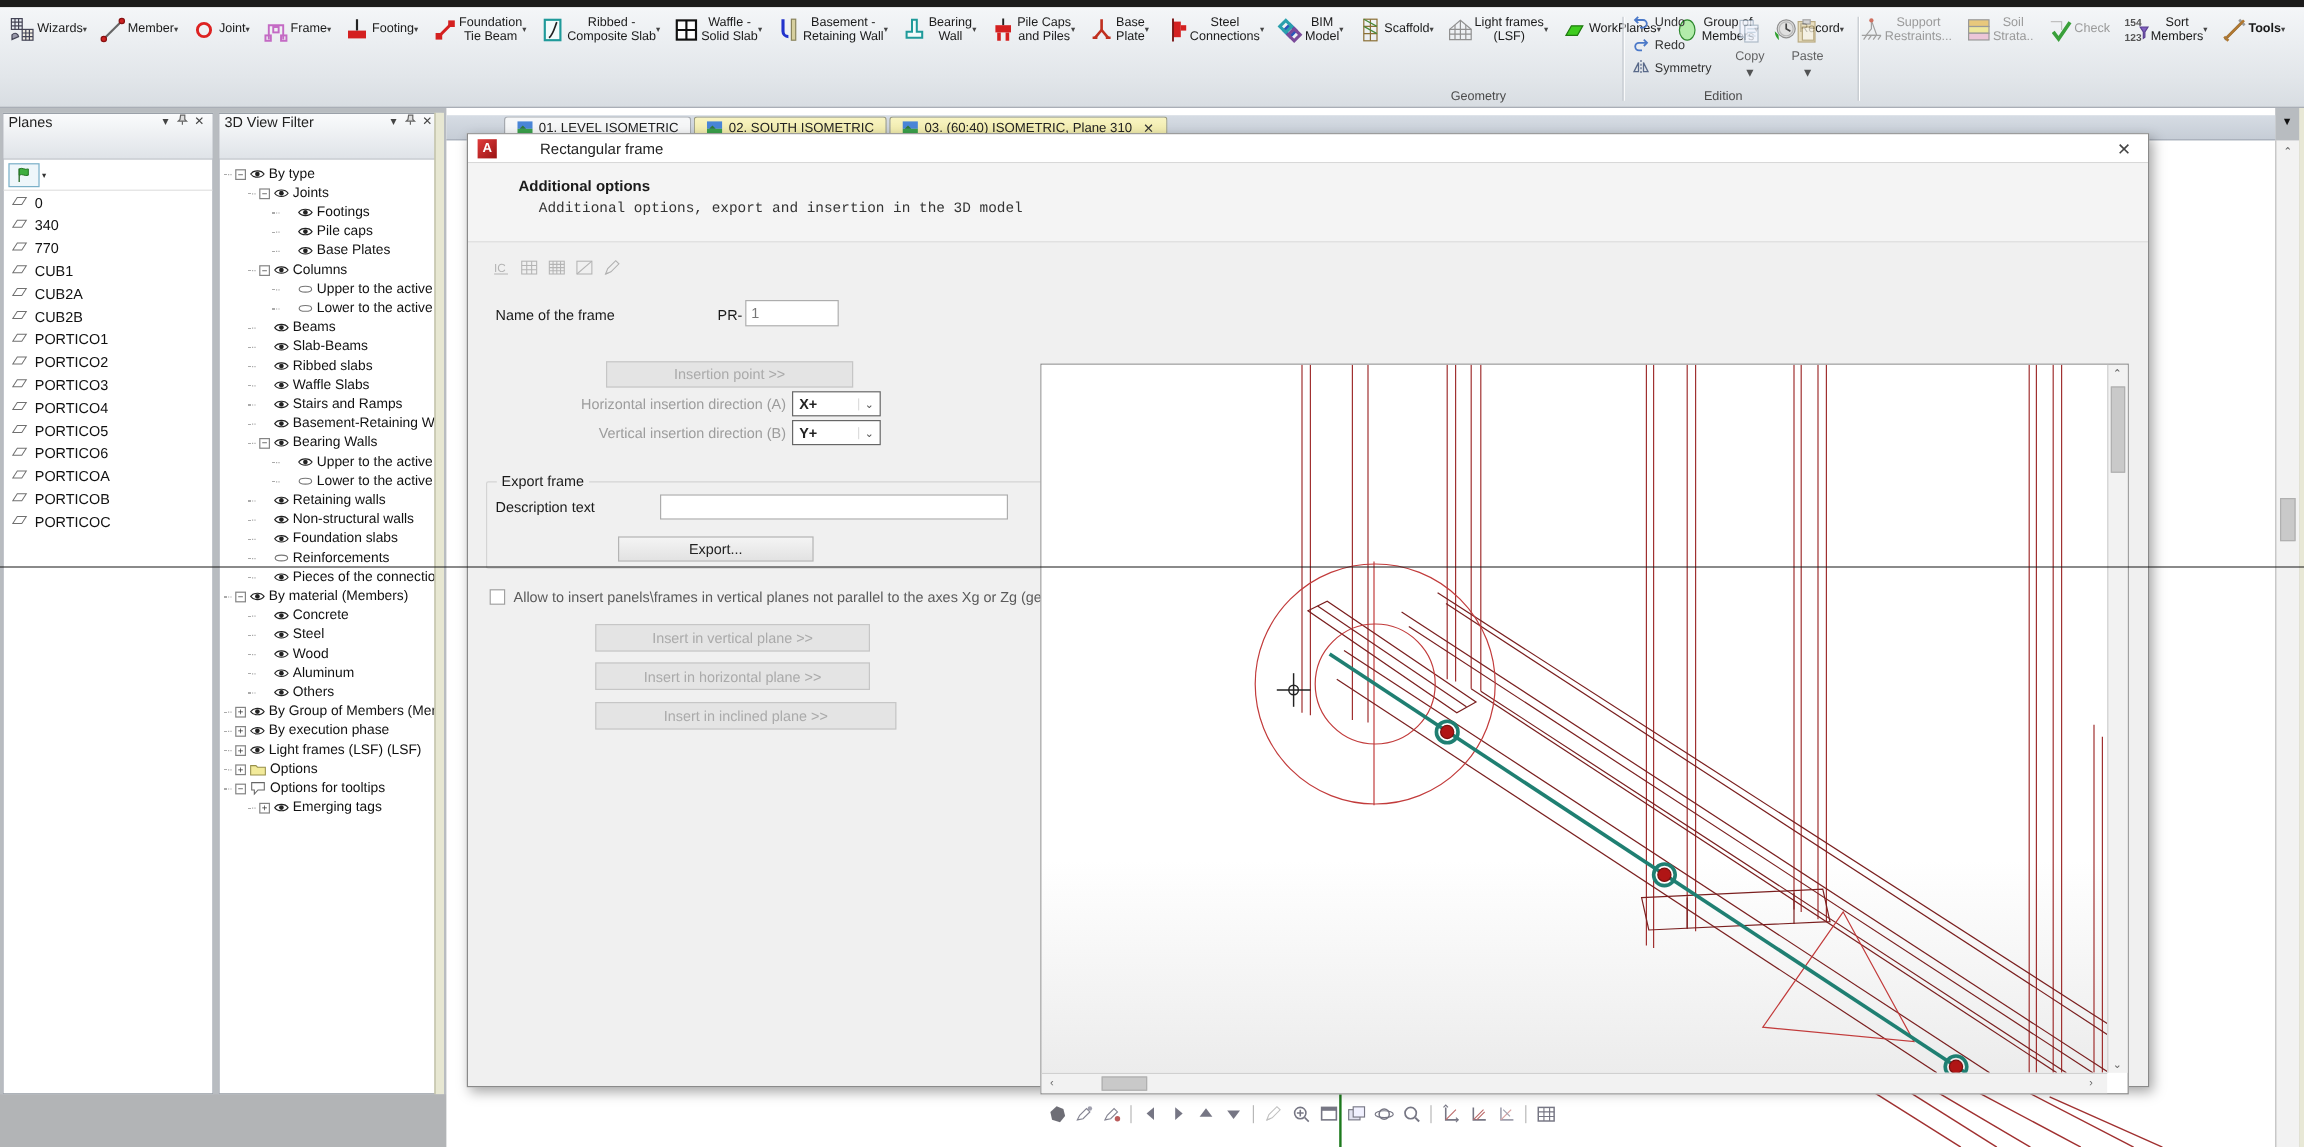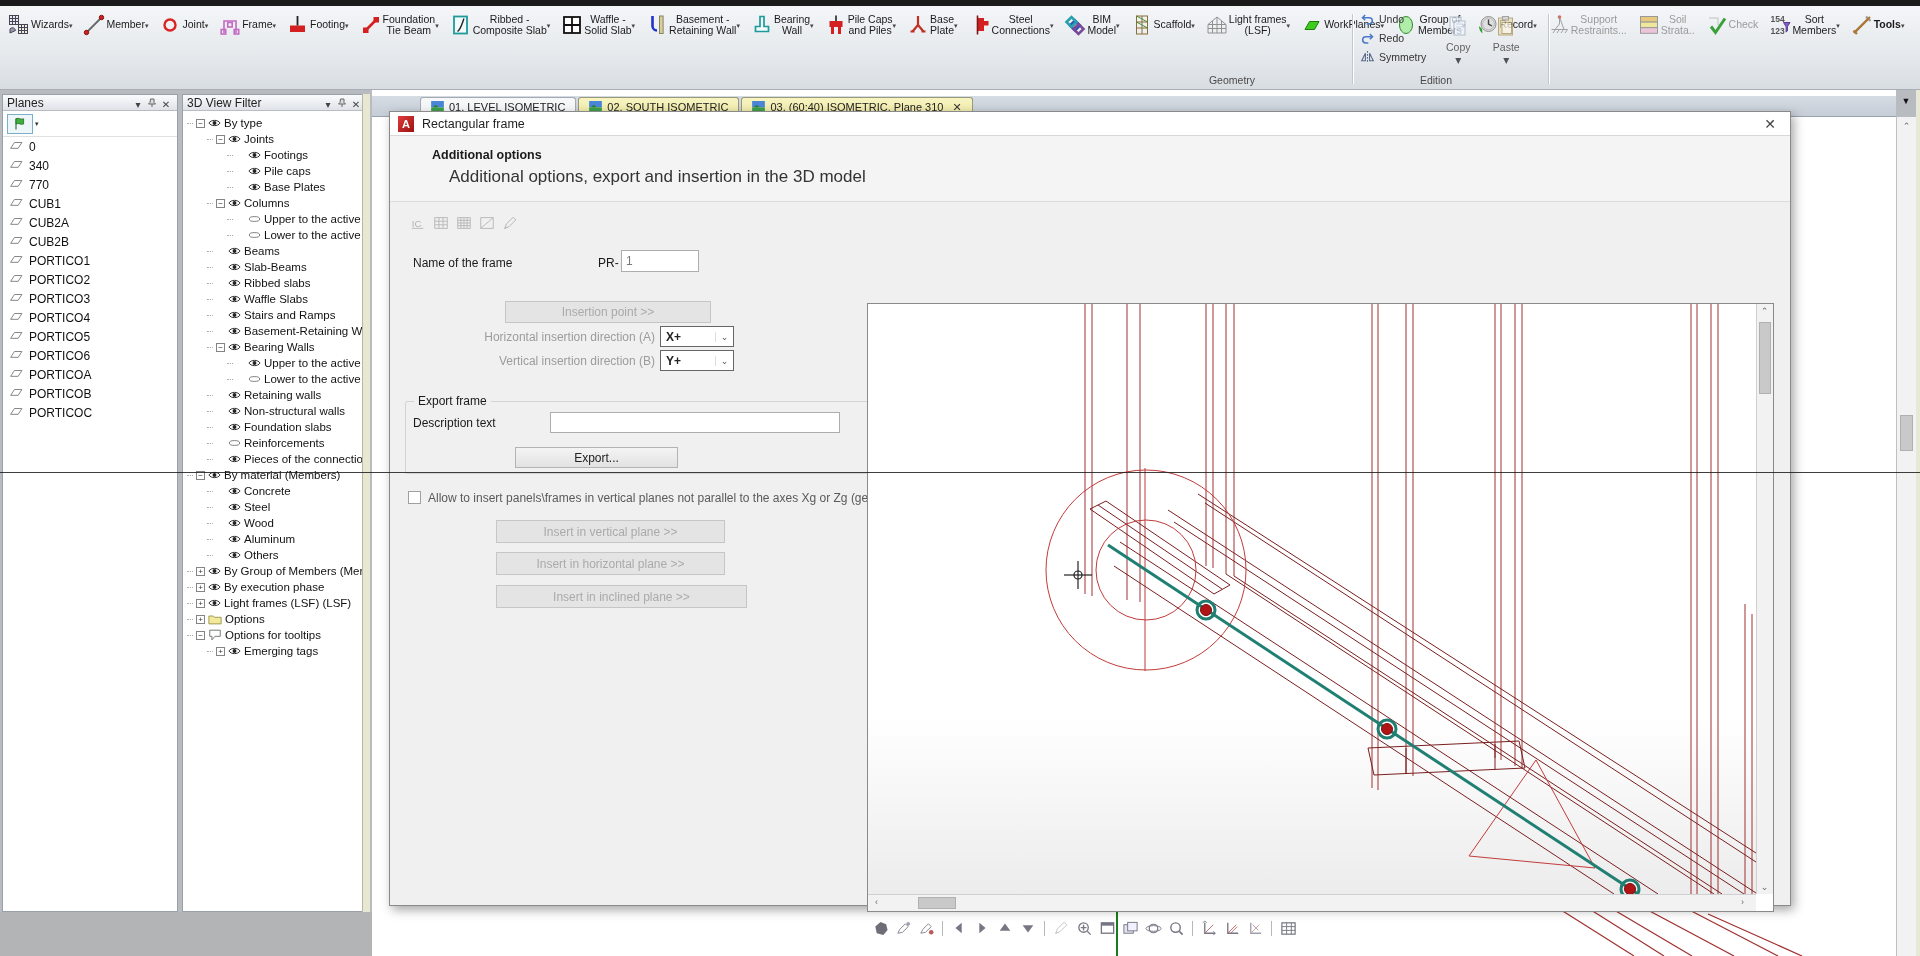--- a/index.html
+++ b/index.html
@@ -21,22 +21,22 @@
   .rb-sep-line { position:absolute; top:8px; height:70px; width:1px; background:#c2c7cd; box-shadow:1px 0 0 #fff; }
   .rb-group-label { position:absolute; top:68px; font-size:10.5px; color:#4a4a4a; transform:translateX(-50%); }
   .ribbon-edition { position:absolute; left:1360px; top:4px; display:flex; gap:10px; }
   .ed-col { display:flex; flex-direction:column; gap:1px; }
   .ed-row { display:flex; align-items:center; gap:4px; height:18px; font-size:10.5px; color:#333; }
   .clip-item { display:flex; flex-direction:column; align-items:center; width:44px; opacity:.75; }
   .clip-item .rb-label { font-size:10.5px; color:#333; }
 
   
   .panel { position:absolute; top:94px; height:818px; background:#fff; border:1px solid #9aa0a8; }
-  .panel-header { height:16px; background:linear-gradient(#fafbfc,#dfe3e8); border-bottom:1px solid #b8bdc4;
-                  display:flex; align-items:flex-end; padding:0 4px; font-size:12px; color:#222; }
+  .panel-header { height:38px; background:linear-gradient(#fafbfc,#dfe3e8); border-bottom:1px solid #b8bdc4;
+                  display:flex; align-items:flex-start; padding:0 4px; font-size:12px; color:#222; }
   .panel-header .ph-title { flex:1; }
   .ph-btn { width:14px; text-align:center; color:#444; font-size:10px; cursor:default; }
   #planes-panel { left:2px; width:176px; }
   .planes-toolbar { height:26px; border-bottom:1px solid #e0e0e0; display:flex; align-items:center; padding:2px 4px; gap:2px; }
   .flag-btn { width:26px; height:20px; border:1px solid #7ab0c8; background:#eef6fa; display:flex; align-items:center; justify-content:center; }
   .flag-dd { font-size:7px; color:#333; }
   .plane-row { height:19px; display:flex; align-items:center; gap:5px; padding-left:6px; font-size:12px; color:#111; }
   #filter-panel { left:182px; width:186px; }
   .tree { padding-top:4px; overflow:hidden; height:790px; }
   .tree-row { height:16px; display:flex; align-items:center; gap:3px; font-size:11.5px; color:#111; white-space:nowrap; overflow:hidden; }
@@ -64,25 +64,25 @@
   .sb-arrow { position:absolute; left:3px; width:13px; text-align:center; font-size:9px; color:#666; }
   .sb-thumb { position:absolute; left:3px; width:13px; background:#c9c9c9; border:1px solid #b0b0b0; }
   .tab-scroll-dd { position:absolute; left:1898px; top:96px; width:16px; height:14px; font-size:9px; color:#111; text-align:center; }
 
   
   .dialog { position:absolute; left:389px; top:111px; width:1402px; height:795px; background:#f0f0f0;
             border:1px solid #8a8a8a; box-shadow:3px 4px 10px rgba(0,0,0,.35); z-index:10; }
   .dlg-titlebar { height:24px; background:#ffffff; border-bottom:1px solid #d8d8d8; display:flex; align-items:center; padding:0 8px; }
   .dlg-logo { width:16px; height:16px; background:linear-gradient(135deg,#e03c3c,#9a1212); color:#fff; font-weight:bold;
               font-size:11px; display:flex; align-items:center; justify-content:center; margin-right:8px; }
-  .dlg-title { font-size:12.5px; color:#222; flex:1; }
+  .dlg-title { font-size:12.5px; color:#222; flex:1;margin-left:28px; }
   .dlg-close { font-size:14px; color:#444; padding:0 6px; cursor:default; }
   .dlg-header { height:66px; background:#f4f4f4; border-bottom:1px solid #dcdcdc; padding:12px 0 0 42px; }
   .dlg-h1 { font-size:12.5px; font-weight:bold; color:#1a1a1a; }
-  .dlg-h2 { font-size:17px; color:#333; margin:5px 0 0 17px; }
+  .dlg-h2 { font-size:12px; color:#333; margin:5px 0 0 17px;font-family:Liberation Mono, monospace; }
   .dlg-body { position:absolute; left:0; top:91px; width:1400px; height:702px; }
   .dlg-toolbar { position:absolute; left:18px; top:11px; display:flex; gap:4px; }
   .dtb-icon { width:19px; height:17px; display:flex; align-items:center; justify-content:center; }
   .lbl { position:absolute; font-size:12px; color:#1a1a1a; }
   .lbl.gray { color:#9c9c9c; }
   .inputbox { position:absolute; background:#fff; border:1px solid #adadad; font-size:12px; padding:1px 4px;
               font-family:"Liberation Sans",sans-serif; }
   .groupbox { position:absolute; border:1px solid #d4d4d4; border-radius:2px; }
   .groupbox > .gb-label { position:absolute; left:8px; top:-8px; background:#f0f0f0; padding:0 4px; font-size:12px; color:#1a1a1a; }
   .btn { position:absolute; background:linear-gradient(#f4f4f4,#e2e2e2); border:1px solid #b4b4b4; font-size:12px;

